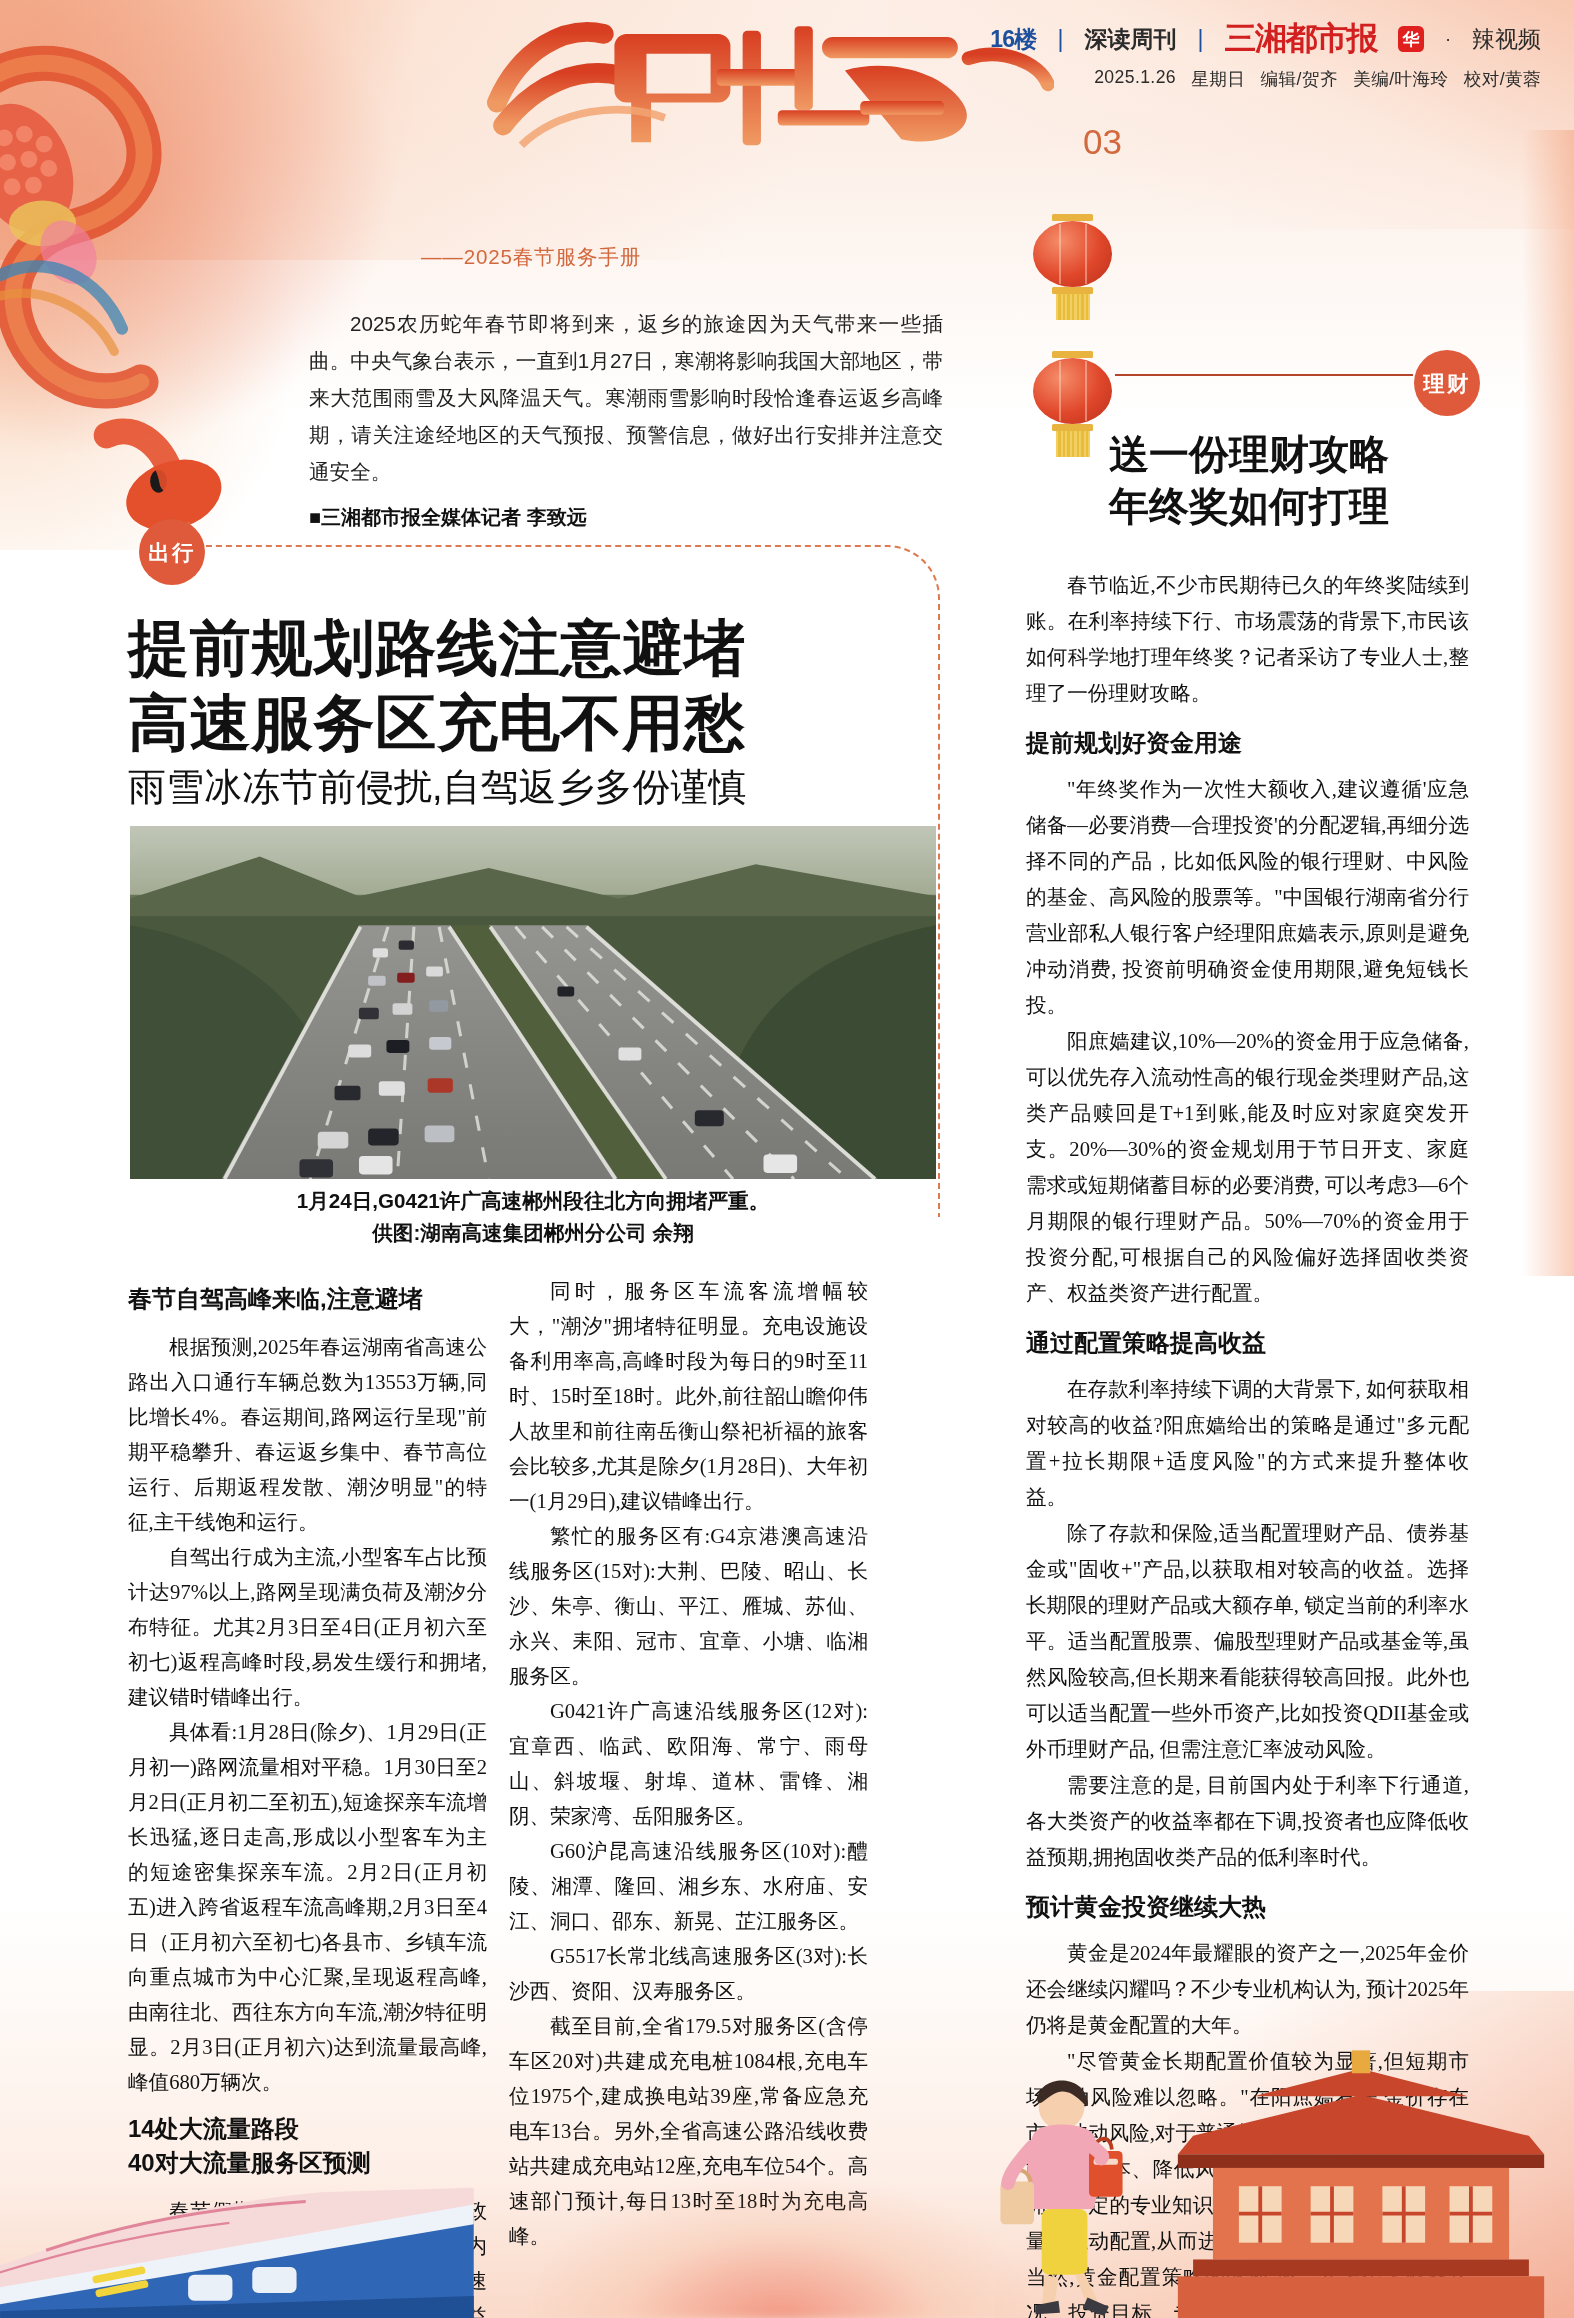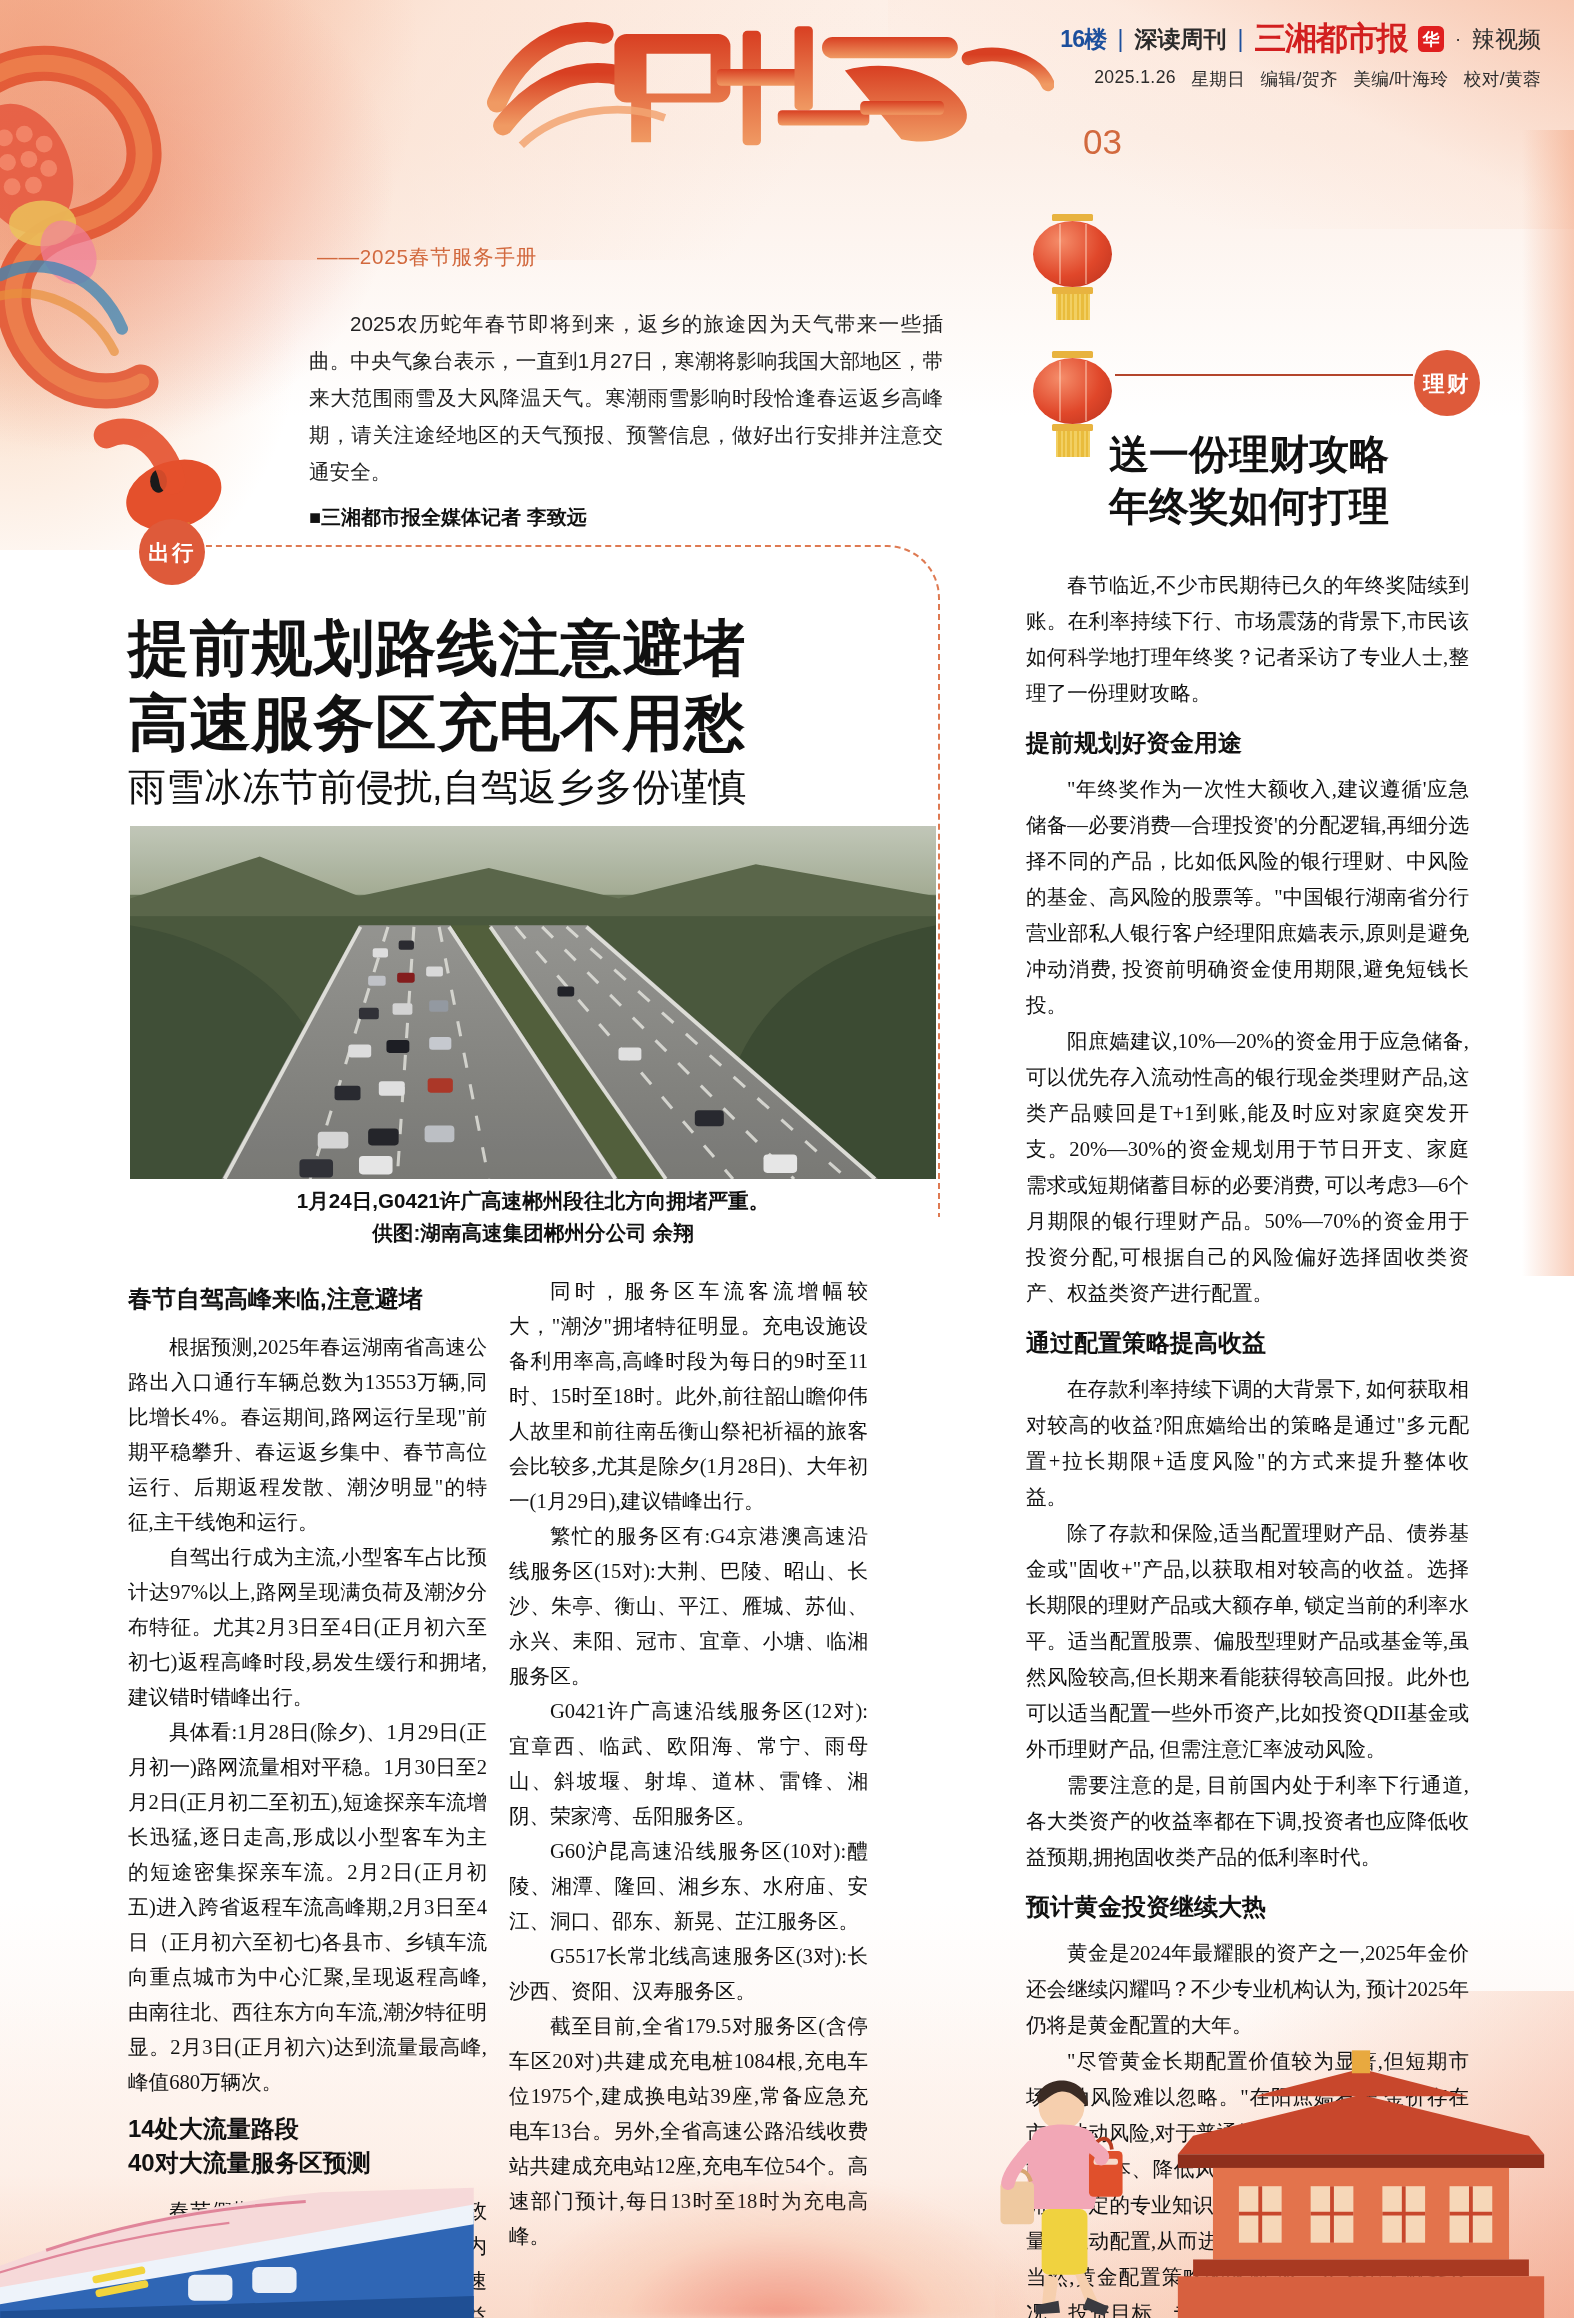--- a/index.html
+++ b/index.html
@@ -70,21 +70,21 @@
   .lantern .tassel {
     width: 34px; height: 26px; margin: 0 auto;
     background: repeating-linear-gradient(90deg, #f2cf62 0 2.3px, #e9bc3c 2.3px 4.6px);
   }
 
   
   .masthead {
     position: absolute; right: 34px; top: 17px;
     display: flex; flex-direction: column; align-items: flex-end;
   }
-  .mh-row { display: flex; align-items: center; gap: 11px; }
+  .mh-row { display: flex; align-items: center; gap: 21px; }
   .mh-16lou {
     font-size: 23px; font-weight: bold; color: #1c4f9c; letter-spacing: -0.8px;
   }
   .mh-bar { color: #1c4f9c; font-size: 23px; }
   .mh-weekly { font-size: 23px; font-weight: bold; color: #2b2b2b;
     font-family: "Liberation Serif", "DejaVu Serif", serif; }
   .mh-paper {
     font-size: 32px; font-weight: bold; color: #d21f1f; letter-spacing: -1.5px;
     font-family: "Liberation Sans", sans-serif;
   }
@@ -105,21 +105,21 @@
     position: absolute; left: 474px; top: 10.7px; width: 580px; height: 145px;
   }
   .hero-title svg { width: 100%; height: 100%; }
   .hero-page-no {
     position: absolute; left: 1083px; top: 122px;
     font-size: 35px; color: #d2693e; font-weight: 300;
     font-family: "Liberation Sans", sans-serif;
   }
   .hero-sub {
     position: absolute; left: 317px; top: 243px; width: 428px;
-    text-align: left; font-size: 20.6px; color: #d2693e; letter-spacing: 0.8px;
+    text-align: center; font-size: 20.6px; color: #d2693e; letter-spacing: 0.8px;
   }
 
   
   .intro {
     position: absolute; left: 309px; top: 305px; width: 634px;
   }
   .intro p {
     font-size: 20.6px; line-height: 37px; color: #222; text-align: justify;
     text-indent: 41px;
     font-family: "Liberation Sans", sans-serif;

